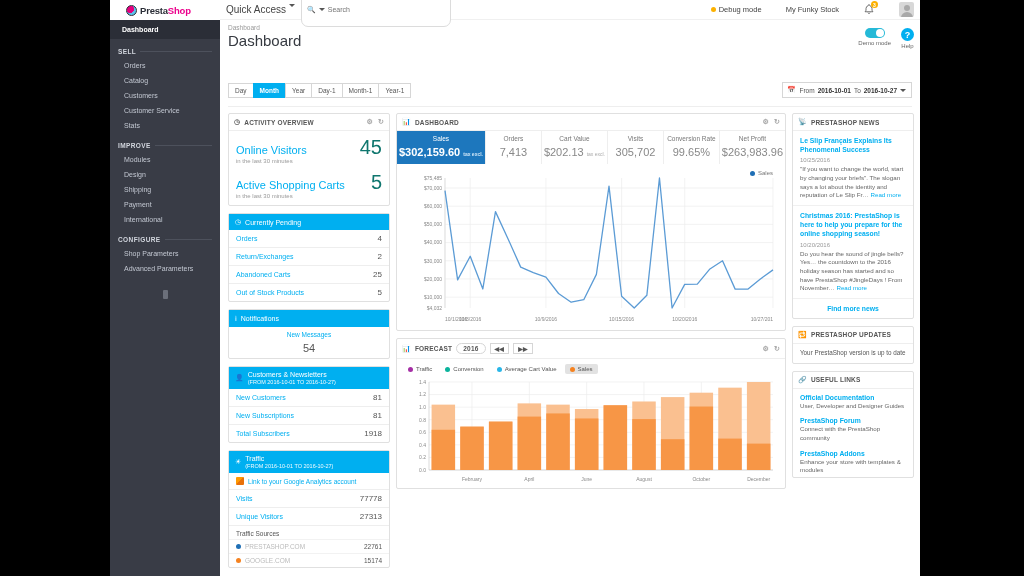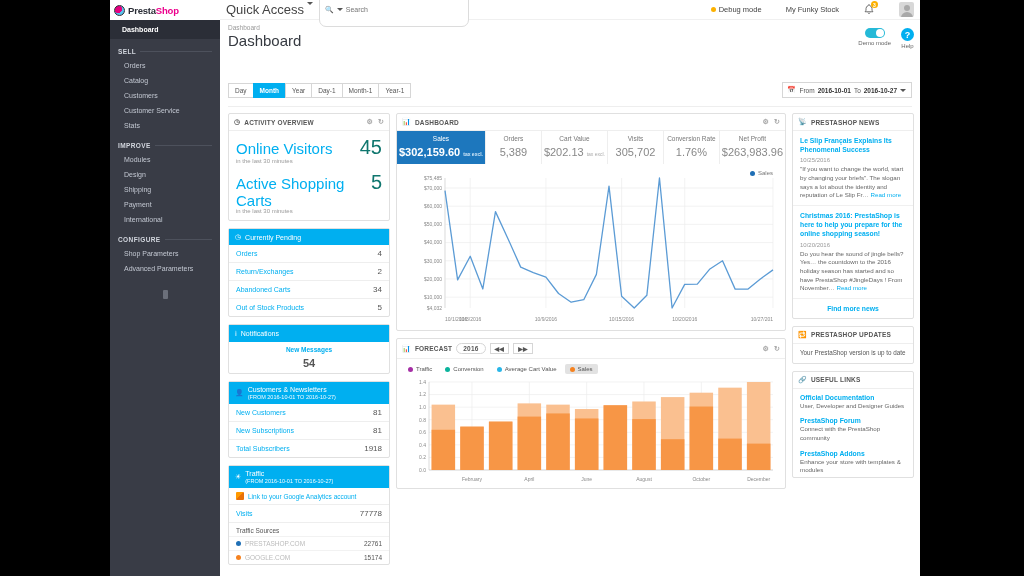--- a/index.html
+++ b/index.html
@@ -43,33 +43,33 @@
 
   
   .header {
     position: absolute; left: 220px; top: 0; width: 700px; height: 20px;
     background: #fff; display: flex; align-items: center; z-index: 5;
     border-bottom: 1px solid #f0f0f0;
   }
   .logo-wrap {
     position: absolute; left: 110px; top: 0; width: 110px; height: 20px;
     background: #fff; display: flex; align-items: center; gap: 3px;
-    padding-left: 4px; z-index: 6;
+    padding-left: 16px; z-index: 6;
   }
   .logo-mark {
     width: 11px; height: 11px; border-radius: 50%;
     background: radial-gradient(circle at 35% 35%, #e4007f 0 45%, #5bc0eb 46% 100%);
     border: 1.5px solid #2b2e37;
   }
   .logo-text { font-size: 9.5px; font-weight: bold; letter-spacing: -.2px; }
   .logo-text .a { color: #2b2e37; }
   .logo-text .b { color: #ec008c; }
 
   .quick-access {
-    font-size: 13px; color: #444; padding: 0 6px; display: flex;
+    font-size: 10px; color: #444; padding: 0 6px; display: flex;
     align-items: flex-start; gap: 3px; cursor: pointer;
   }
   .caret-d {
     width: 0; height: 0; border-left: 3px solid transparent;
     border-right: 3px solid transparent; border-top: 3px solid #555;
   }
   .searchbox {
     width: 150px; height: 13px; border: 1px solid #dcdcdc; border-radius: 7px;
     display: flex; align-items: center; padding: 16px 5px; gap: 3px; background: #fff;
   }
@@ -163,37 +163,37 @@
     display: flex; align-items: center; gap: 4px; padding: 4px 5px;
     font-size: 6.5px; color: #555; border-bottom: 1px solid #eee; font-weight: bold;
     letter-spacing: .2px;
   }
   .panel-hd .hd-ic { font-size: 7px; color: #666; }
   .panel-actions { margin-left: auto; display: flex; gap: 5px; color: #aaa; font-size: 7px; }
 
   
   .big-stat { padding: 5px 7px 2px 7px; }
   .big-stat .row { display: flex; align-items: baseline; justify-content: space-between; }
-  .big-stat .ttl { font-size: 15px; color: #00aff0; }
+  .big-stat .ttl { font-size: 11px; color: #00aff0; }
   .big-stat .num { font-size: 20px; color: #0f766e; }
   .big-stat .sub { font-size: 6px; color: #999; margin-top: -1px; }
 
   .sub-hd {
     background: #00aff0; color: #fff; font-size: 7px; padding: 4px 6px;
     display: flex; align-items: center; gap: 4px; font-weight: normal;
   }
   .sub-hd .dr { font-size: 5.5px; opacity: .95; display:block; margin-top:1px;}
   .kv {
     display: flex; justify-content: space-between; align-items: center;
     padding: 4px 7px; border-bottom: 1px solid #eee; font-size: 7px;
   }
   .kv:last-child { border-bottom: 0; }
   .kv .k { color: #00aff0; }
   .kv .v { color: #555; font-size: 8px; }
-  .two-col { display: flex; font-weight: bold; }
+  .two-col { display: flex; }
   .two-col > div {
     flex: 1; text-align: center; padding: 4px 2px; border-right: 1px solid #eee;
   }
   .two-col > div:last-child { border-right: 0; }
   .two-col .hd2 { font-size: 6.5px; color: #00aff0; }
   .two-col .v2 { font-size: 11px; color: #555; margin-top: 4px; }
   .ga-link {
     display: flex; align-items: center; gap: 4px; padding: 4px 7px;
     border-bottom: 1px solid #eee; font-size: 6.5px; color: #00aff0;
   }
@@ -409,21 +409,21 @@
           <div class="kv">
             <span class="k">Orders</span>
             <span class="v">4</span>
           </div>
           <div class="kv">
             <span class="k">Return/Exchanges</span>
             <span class="v">2</span>
           </div>
           <div class="kv">
             <span class="k">Abandoned Carts</span>
-            <span class="v">34</span>
+            <span class="v">25</span>
           </div>
           <div class="kv">
             <span class="k">Out of Stock Products</span>
             <span class="v">5</span>
           </div>
         </div>
 
         <div class="panel">
           <div class="sub-hd">
             <span>ℹ</span>
@@ -467,20 +467,24 @@
               <span class="dr">(FROM 2016-10-01 TO 2016-10-27)</span>
             </span>
           </div>
           <div class="ga-link">
             <span class="ga-ic"></span>
             <span>Link to your Google Analytics account</span>
           </div>
           <div class="kv">
             <span class="k">Visits</span>
             <span class="v">77778</span>
+          </div>
+          <div class="kv">
+            <span class="k">Unique Visitors</span>
+            <span class="v">27313</span>
           </div>
           <div class="tsrc-hd">Traffic Sources</div>
           <div class="tsrc">
             <span class="dotc" style="background:#1f6fb5"></span>
             <span>PRESTASHOP.COM</span>
             <span class="sv">22761</span>
           </div>
           <div class="tsrc">
             <span class="dotc" style="background:#f58220"></span>
             <span>GOOGLE.COM</span>
@@ -500,33 +504,33 @@
             </span>
           </div>
 
           <div class="kpi-row">
             <div class="kpi sel">
               <div class="kl">Sales</div>
               <div class="kv2"><span>$302,159.60</span> <small>tax excl.</small></div>
             </div>
             <div class="kpi">
               <div class="kl">Orders</div>
-              <div class="kv2">5,389</div>
+              <div class="kv2">7,413</div>
             </div>
             <div class="kpi">
               <div class="kl">Cart Value</div>
               <div class="kv2"><span>$202.13</span> <small>tax excl.</small></div>
             </div>
             <div class="kpi">
               <div class="kl">Visits</div>
               <div class="kv2">305,702</div>
             </div>
             <div class="kpi">
               <div class="kl">Conversion Rate</div>
-              <div class="kv2">1.76%</div>
+              <div class="kv2">99.65%</div>
             </div>
             <div class="kpi">
               <div class="kl">Net Profit</div>
               <div class="kv2">$263,983.96</div>
             </div>
           </div>
 
           <div class="chart-area">
             <div class="legend-inline">
               <span class="dotc" style="background:#1f6fb5"></span>

